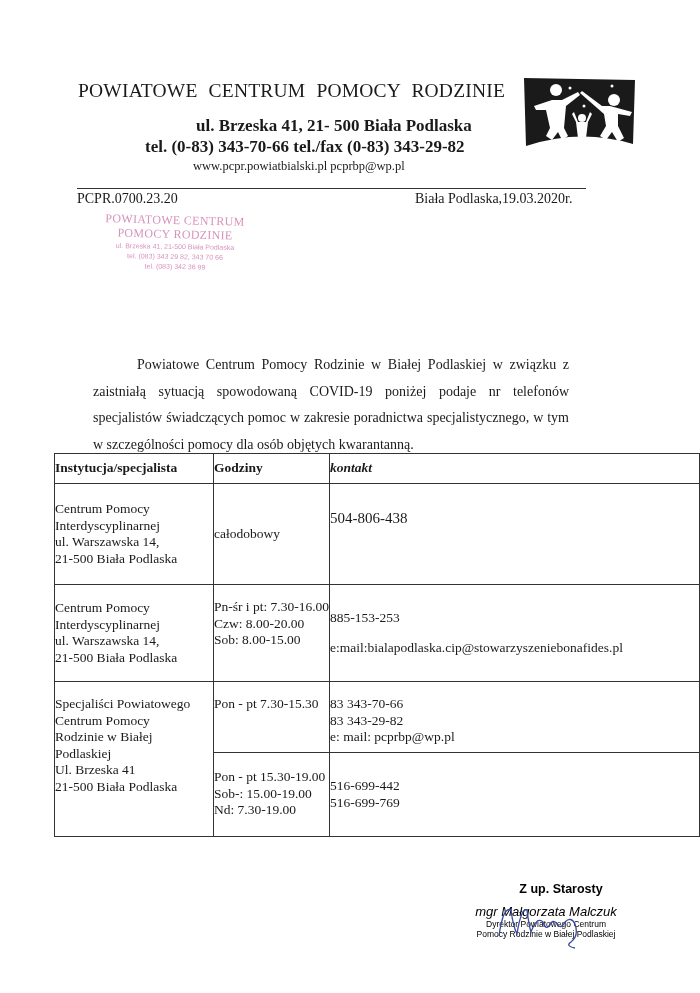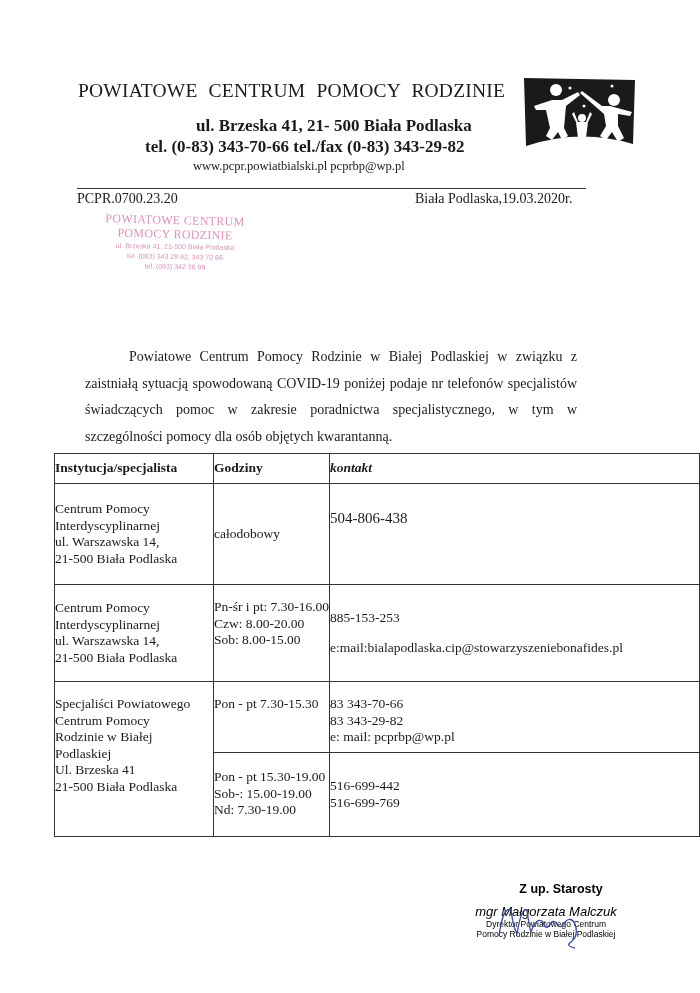--- a/index.html
+++ b/index.html
@@ -11,21 +11,21 @@
   #www { left:193px; top:159px; font-size:12.5px; white-space:nowrap; }
   #logo { left:522px; top:76px; width:115px; height:84px; }
   #rule { left:77px; top:188px; width:509px; height:1px; background:#333; }
   #ref { left:77px; top:191px; font-size:14px; }
   #place-date { left:415px; top:191px; font-size:14px; white-space:nowrap; }
   #stamp { left:75px; top:213px; width:200px; color:#d07fb0; text-align:center; font-family:"Liberation Sans", sans-serif; opacity:0.85;}
   #stamp .s1 { font-family:"Liberation Serif", serif; font-size:12px; letter-spacing:0.3px; transform:rotate(1.5deg); }
   #stamp .s2 { font-family:"Liberation Serif", serif; font-size:12px; letter-spacing:0.3px; transform:rotate(1.5deg); margin-top:-1px;}
   #stamp .s3, #stamp .s4, #stamp .s5 { font-size:7px; line-height:10px; transform:rotate(1deg); }
   #body-text { left:77px; top:336px; width:508px; font-size:14px; line-height:26.5px; text-align:justify; }
-  #body-text p { margin:8px; text-indent:44px; }
+  #body-text p { margin:16px; text-indent:44px; }
   table#contacts { position:absolute; left:54px; top:453px; border-collapse:collapse; font-size:13.5px; }
   #contacts td, #contacts th { border:1.5px solid #333; text-align:left; vertical-align:middle; padding:0; line-height:16.5px; }
   #contacts th { height:29px; font-weight:bold; font-size:13.5px; }
   .c1 { width:158px; } .c2 { width:92px; } .c3 { width:369px;font-style:italic; }
   .tline { display:block; white-space:nowrap; }
   #sig { left:456px; top:882px; width:180px; text-align:center; color:#000000; font-family:"Liberation Sans", sans-serif; }
   #sig .a { font-weight:bold; font-size:12.5px; margin-left:30px; }
   #sig .b { font-size:13px; margin-top:8px; font-style:italic; }
   #sig .c, #sig .d { font-size:8.5px; line-height:10px; }
   #sig svg { position:absolute; left:35px; top:14px; }

